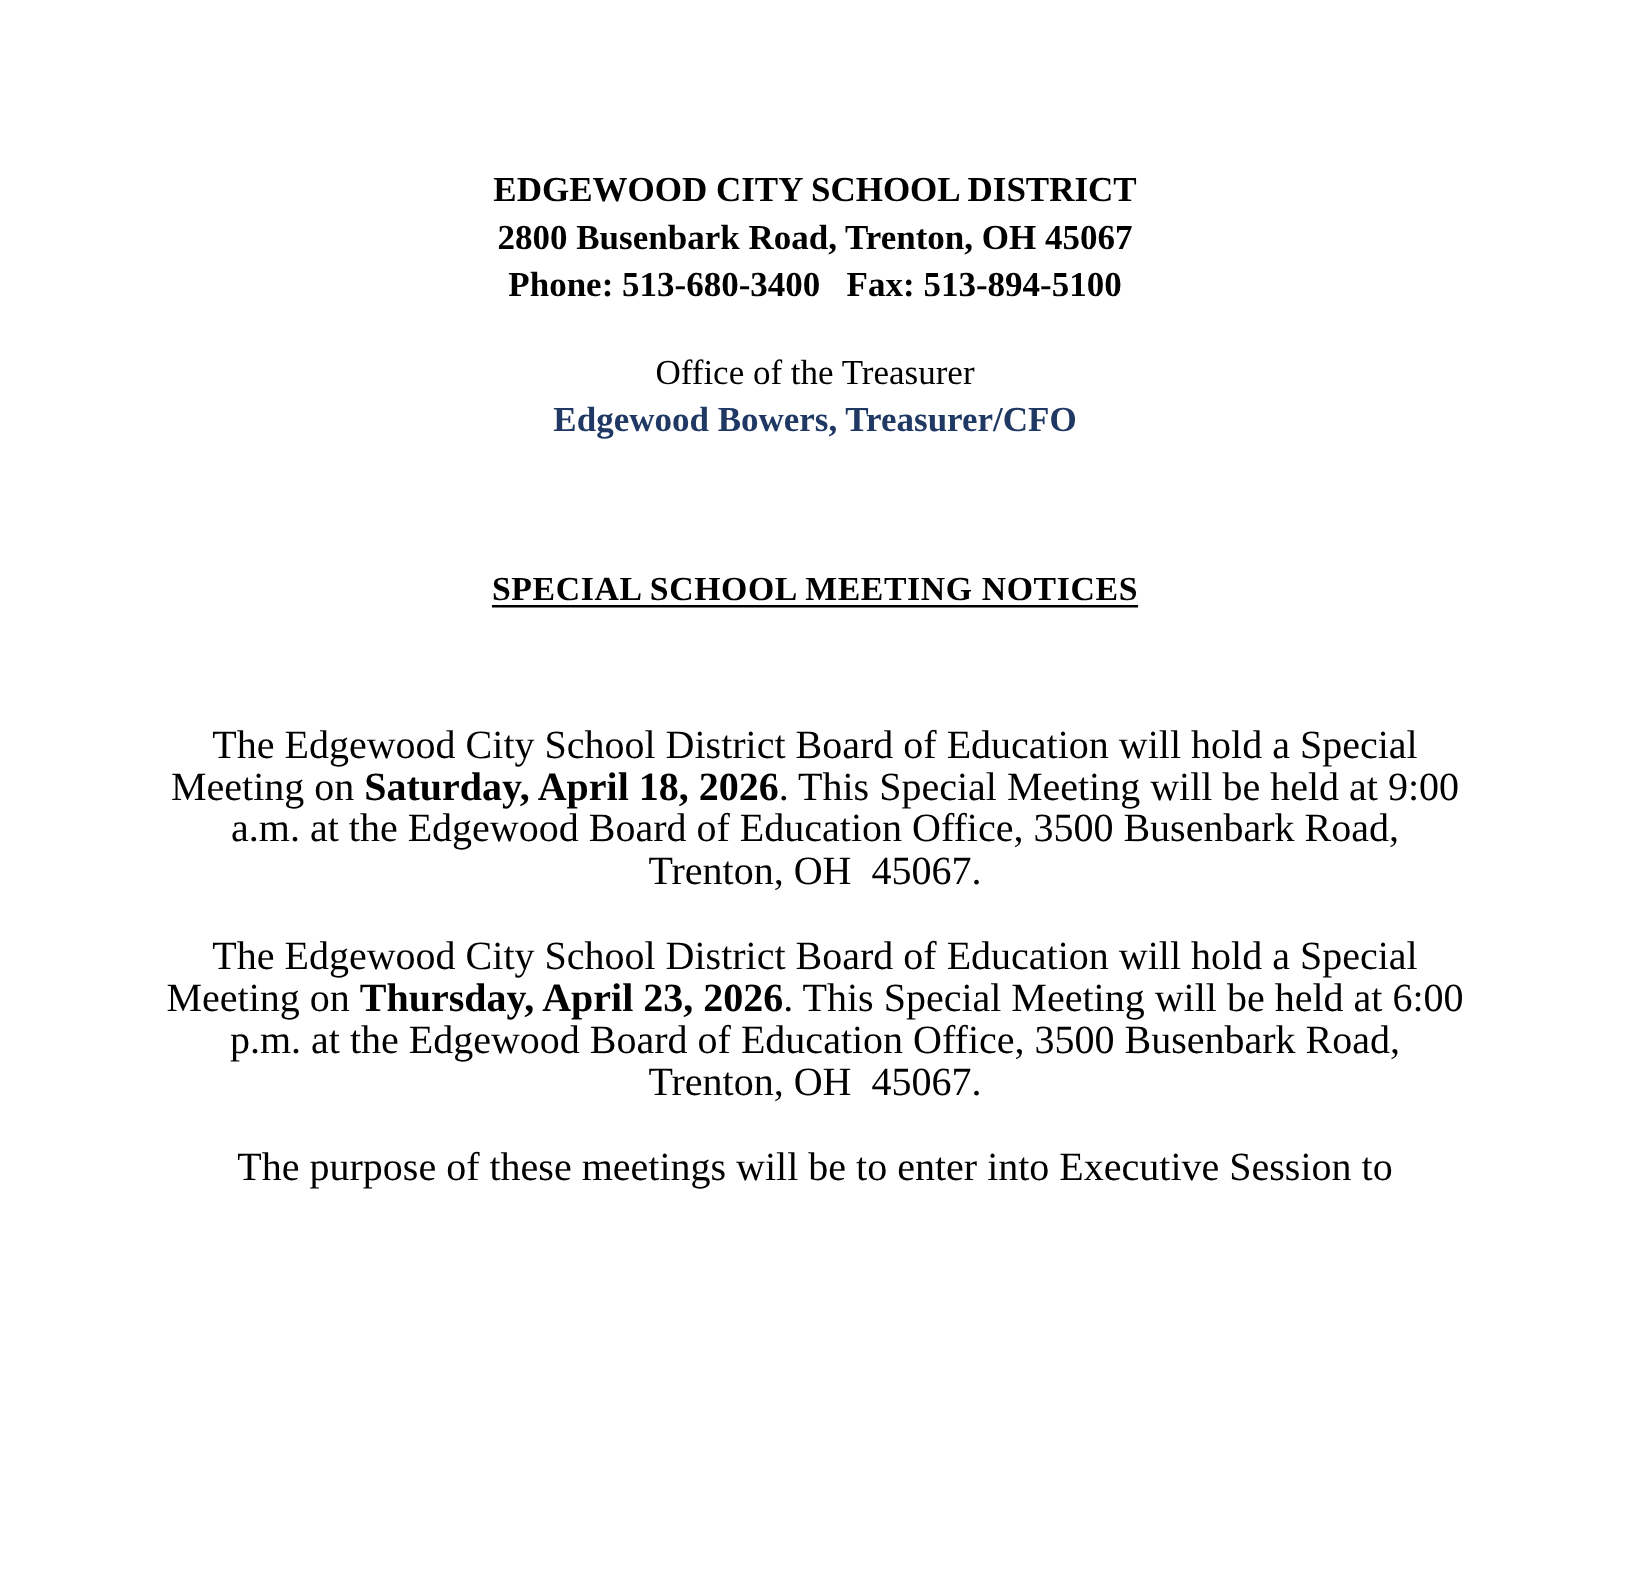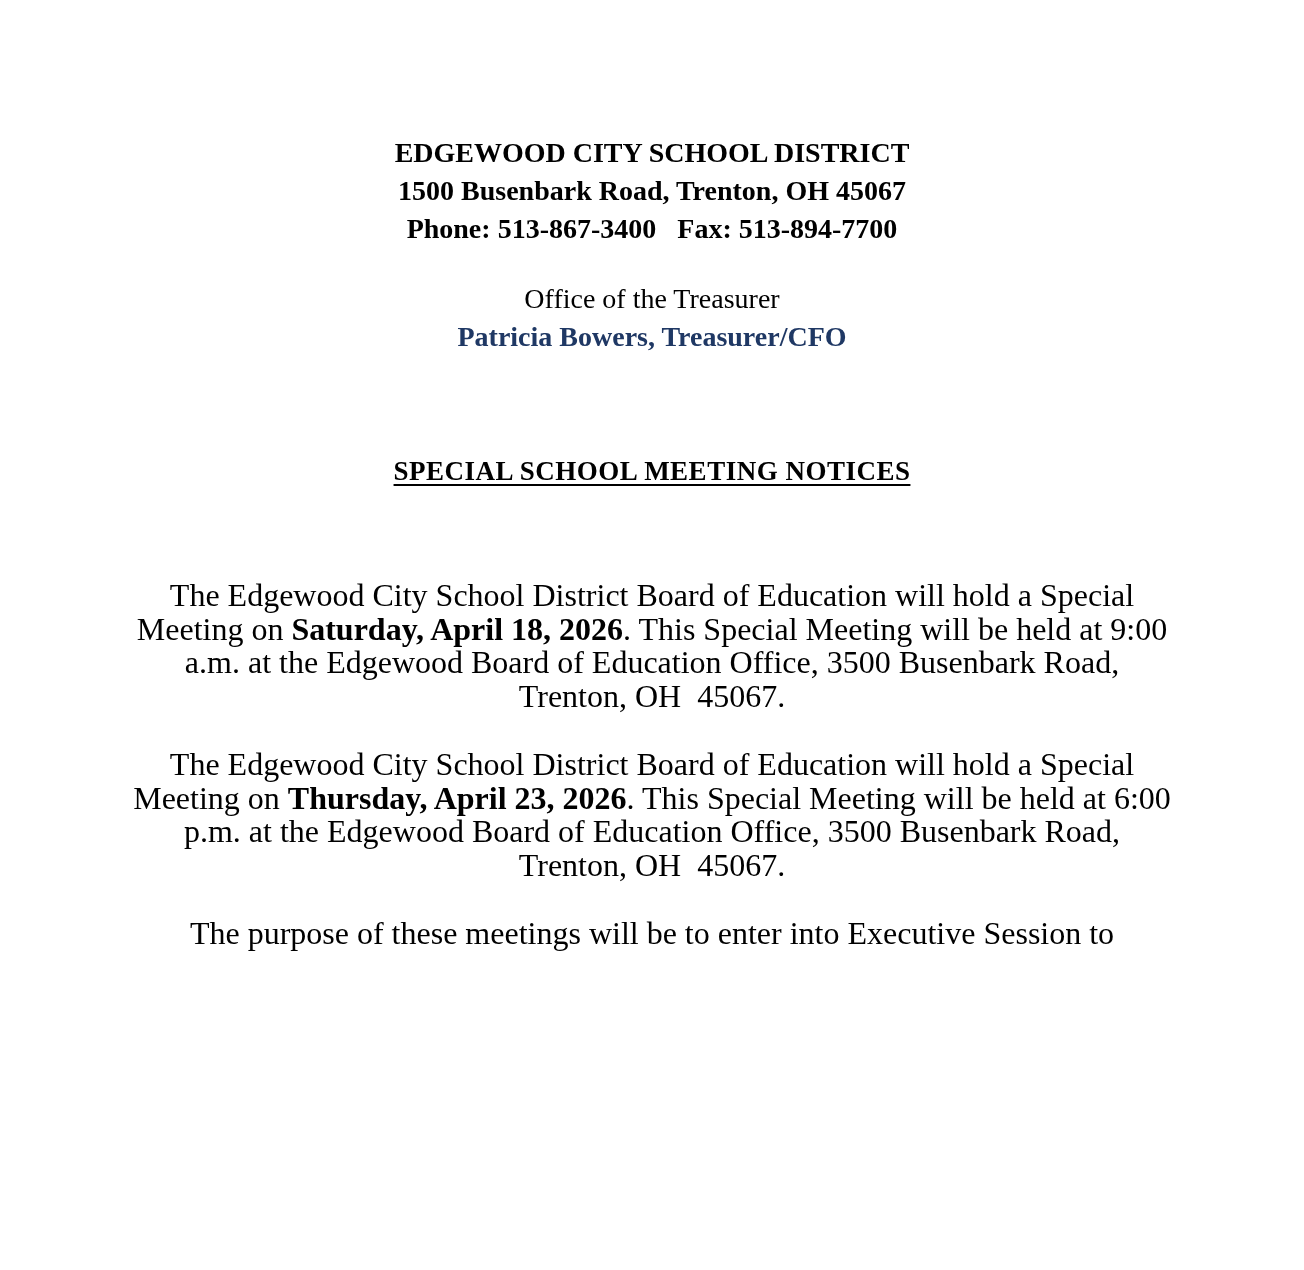--- a/index.html
+++ b/index.html
@@ -74,27 +74,27 @@
     letter-spacing: 0.5px;
   }
 </style>
 </head>
 <body>
 
 <div class="page">
 
   <div class="letterhead">
     <div class="lh-line">EDGEWOOD CITY SCHOOL DISTRICT</div>
-    <div class="lh-line">1500 Busenbark Road, Trenton, OH 45067</div>
-    <div class="lh-line">Phone: 513-867-3400   Fax: 513-894-7700</div>
+    <div class="lh-line">2800 Busenbark Road, Trenton, OH 45067</div>
+    <div class="lh-line">Phone: 513-680-3400   Fax: 513-894-5100</div>
   </div>
 
   <div class="office-block">
     <div class="office-line">Office of the Treasurer</div>
-    <div class="treasurer-line">Patricia Bowers, Treasurer/CFO</div>
+    <div class="treasurer-line">Edgewood Bowers, Treasurer/CFO</div>
   </div>
 
   <div class="doc-title">SPECIAL SCHOOL MEETING NOTICES</div>
 
   <div class="body-copy">
 
     <p class="notice-para first"><span>The Edgewood City School District Board of Education will hold a Special Meeting on </span><b>Saturday, April 18, 2026</b><span>. This Special Meeting will be held at 9:00 a.m. at the Edgewood Board of Education Office, 3500 Busenbark Road, Trenton, OH  45067.</span></p>
 
     <p class="notice-para"><span>The Edgewood City School District Board of Education will hold a Special Meeting on </span><b>Thursday, April 23, 2026</b><span>. This Special Meeting will be held at 6:00 p.m. at the Edgewood Board of Education Office, 3500 Busenbark Road, Trenton, OH  45067.</span></p>
 

